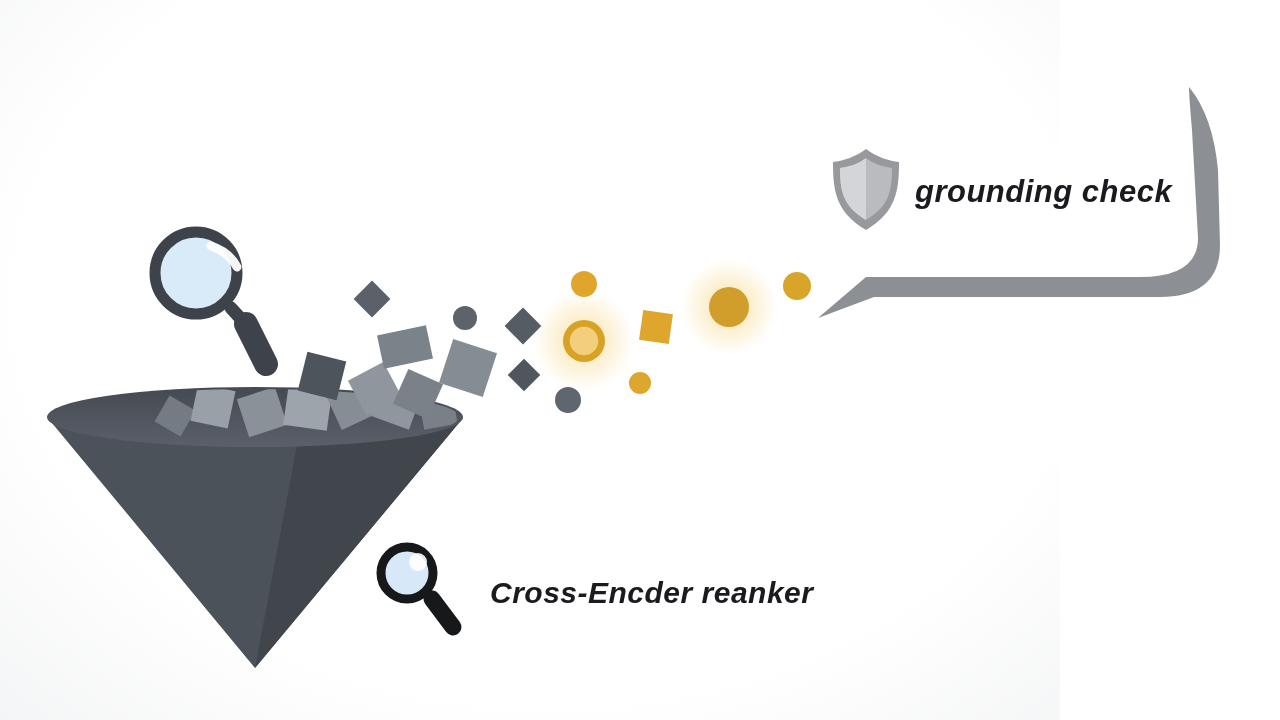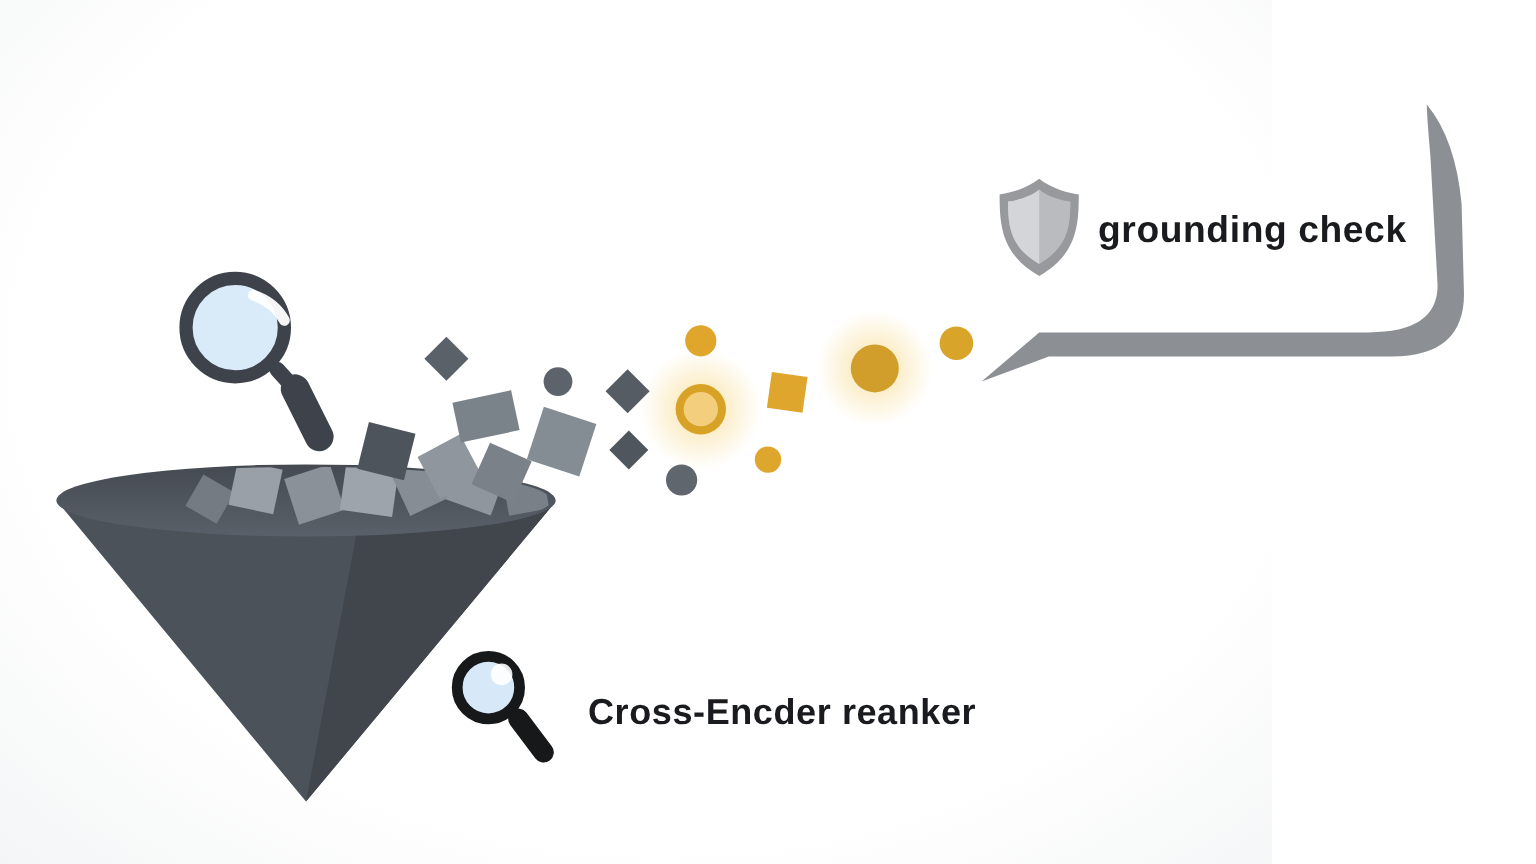--- a/index.html
+++ b/index.html
@@ -4,20 +4,21 @@
 <style>
   html,body{margin:0;padding:0;}
   body{
     width:1280px;height:720px;overflow:hidden;
     font-family:"Liberation Sans",sans-serif;
     background:#ffffff;
   }
   .stage{
     position:relative;width:1060px;height:720px;
     background:radial-gradient(ellipse at 52% 42%, #ffffff 68%, #f4f5f6 100%);
+    font-style:italic;
   }
   svg{display:block;}
   .label-text{
     font-family:"Liberation Sans",sans-serif;
     font-weight:700;
     fill:#1a1b1e;
   }
   .label-grounding{font-size:31px;letter-spacing:0.5px;}
   .label-reranker{font-size:30px;letter-spacing:0.5px;}
 </style>

